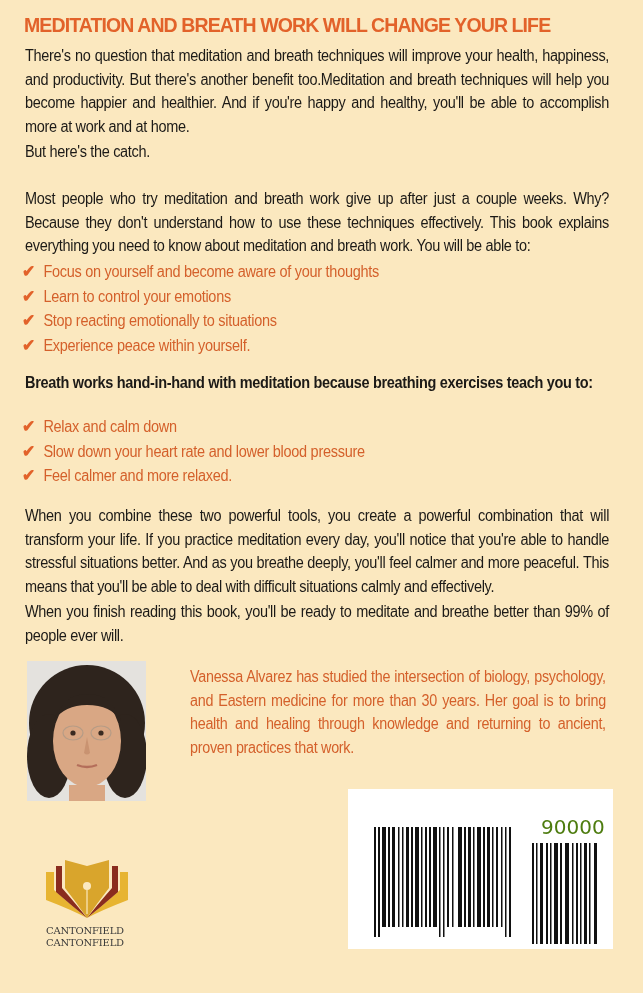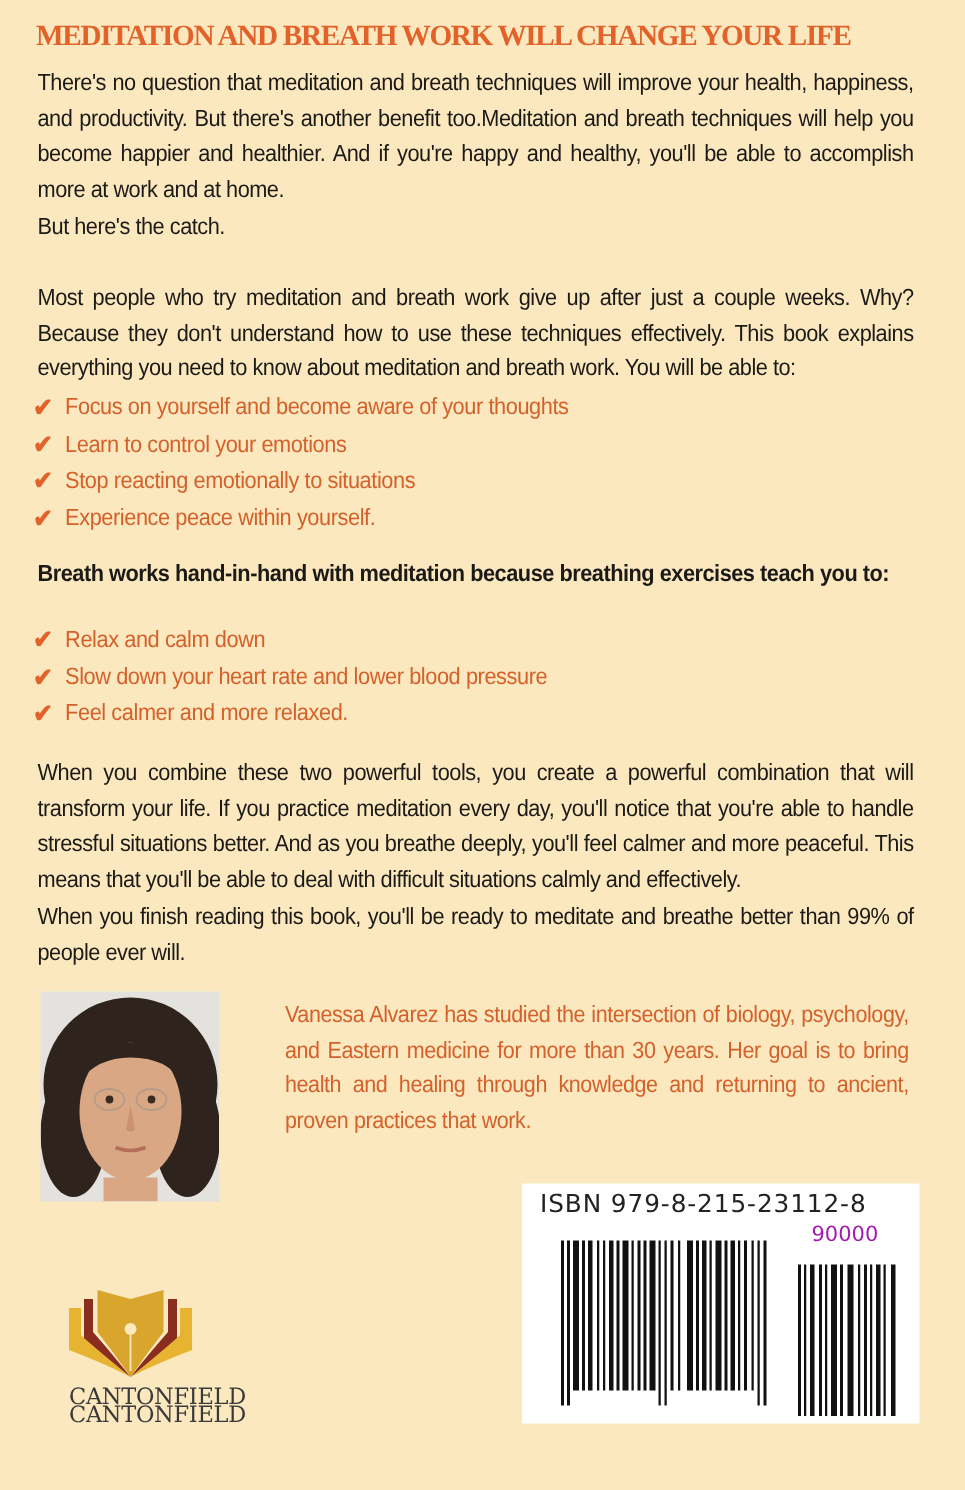--- a/index.html
+++ b/index.html
@@ -5,21 +5,21 @@
   * { box-sizing: border-box; margin: 0; padding: 0; }
   html, body { width: 643px; height: 993px; overflow: hidden; }
   body {
     background: #fbe8bf;
     font-family: "Liberation Sans", sans-serif;
     color: #1c1a17;
     position: relative;
   }
   .title {
     position: absolute; left: 24px; top: 14px; width: 606px;
-    font-family: Liberation Serif, serif;
+    font-family: Liberation Sans, sans-serif;
     font-weight: bold; font-size: 19.5px; letter-spacing: -0.9px;
     color: #e2622a; white-space: nowrap;
   }
   .para {
     position: absolute; left: 25px; width: 584px;
     font-family: "Liberation Sans", sans-serif;
     font-size: 15.6px; line-height: 23.5px;
     text-align: justify; letter-spacing: -0.35px;
     transform: scaleX(0.93); transform-origin: left top;
     width: 628px;
@@ -53,33 +53,33 @@
     position: absolute; left: 348px; top: 789px; width: 265px; height: 160px;
     background: #ffffff;
   }
   .isbn-text {
     position: absolute; left: 12px; top: 4px;
     font-family: "DejaVu Sans", sans-serif; font-size: 16.5px; letter-spacing: 0.6px;
     color: #222; white-space: nowrap;
   }
   .addon-text {
     position: absolute; left: 193px; top: 26px;
-    font-family: "DejaVu Sans", sans-serif; font-size: 14px; color: #a21caf;
+    font-family: "DejaVu Sans", sans-serif; font-size: 20px; color: #4d7c0f;
   }
   .ean-text {
     position: absolute; left: 14px; top: 133px;
     font-family: "DejaVu Sans", sans-serif; font-size: 17.5px; color: #222;
     letter-spacing: 0.2px; white-space: nowrap;
   }
   .bars { position: absolute; }
   .logo { position: absolute; left: 42px; top: 860px; width: 90px; height: 100px; }
   .logo-text {
     position: absolute; left: 46px; top: 925px; width: 90px;
-    font-family: "DejaVu Serif", serif; font-size: 15px; line-height: 12px;
-    color: #3a3a3a; text-align: right; letter-spacing: -0.2px;
+    font-family: "DejaVu Serif", serif; font-size: 10px; line-height: 12px;
+    color: #3a3a3a; text-align: left; letter-spacing: -0.2px;
   }
 </style>
 </head>
 <body>
 
 <div class="title">MEDITATION AND BREATH WORK WILL CHANGE YOUR LIFE</div>
 
 <p class="para" style="top:44px;">There's no question that meditation and breath techniques will improve your health, happiness, and productivity. But there's another benefit too.Meditation and breath techniques will help you become happier and healthier. And if you're happy and healthy, you'll be able to accomplish more at work and at home.</p>
 <p class="para" style="top:140px;">But here's the catch.</p>
 <p class="para" style="top:187px;">Most people who try meditation and breath work give up after just a couple weeks. Why? Because they don't understand how to use these techniques effectively. This book explains everything you need to know about meditation and breath work. You will be able to:</p>
@@ -137,21 +137,20 @@
     <circle cx="74" cy="72" r="2.6" fill="#3a2a20"></circle>
     <path d="M60 76 L57 92 Q60 95 63 92 Z" fill="#c99371"></path>
     <path d="M50 104 Q60 108 70 104" stroke="#b46e5a" stroke-width="2.4" fill="none"></path>
     <rect x="42" y="124" width="36" height="16" fill="#d9a784"></rect>
   </svg>
 </div>
 
 <p class="bio">Vanessa Alvarez has studied the intersection of biology, psychology, and Eastern medicine for more than 30 years. Her goal is to bring health and healing through knowledge and returning to ancient, proven practices that work.</p>
 
 <div class="barcode-box">
-  <div class="isbn-text">ISBN 979-8-215-23112-8</div>
   <div class="addon-text">90000</div>
   <svg class="bars" style="left:0;top:0;" width="265" height="160">
     <g fill="#111">
 
       <rect x="26" y="38" width="2" height="110"></rect>
       <rect x="30" y="38" width="2" height="110"></rect>
       <rect x="34" y="38" width="4" height="100"></rect>
       <rect x="40" y="38" width="2" height="100"></rect>
       <rect x="44" y="38" width="3" height="100"></rect>
       <rect x="50" y="38" width="1.5" height="100"></rect>

